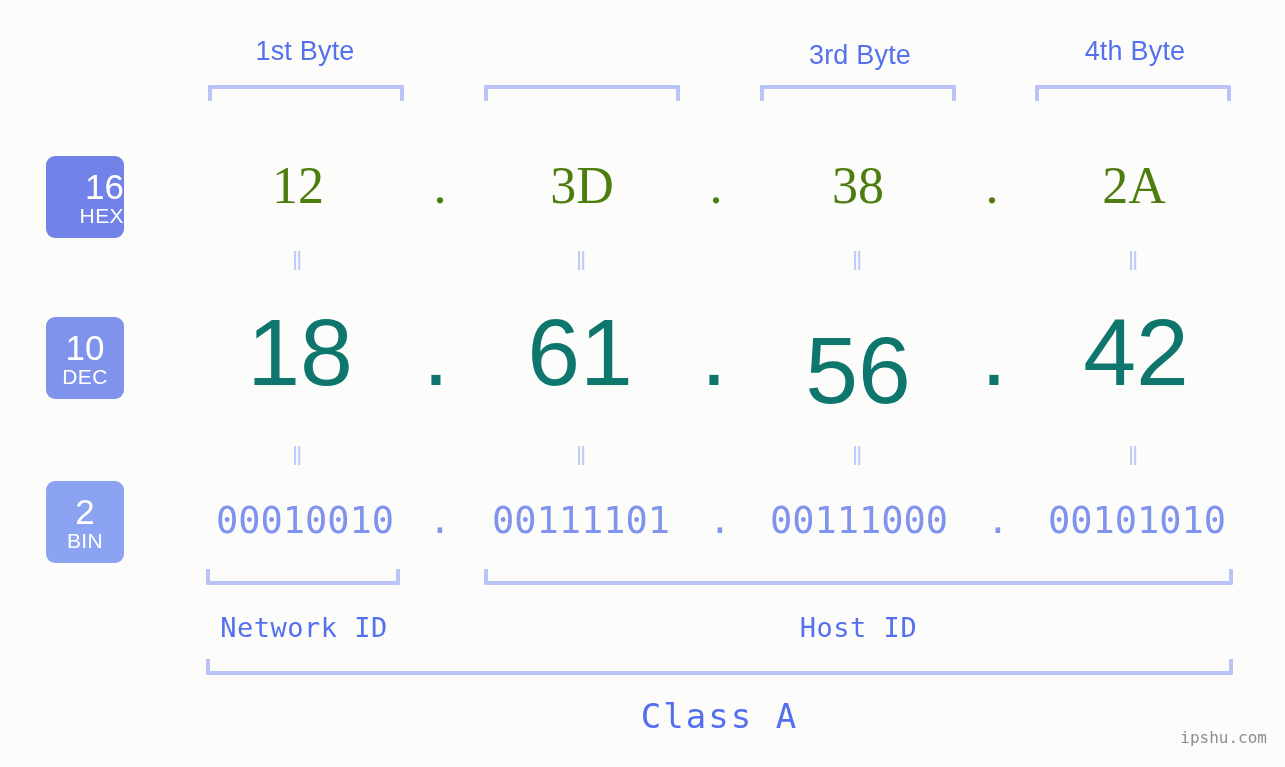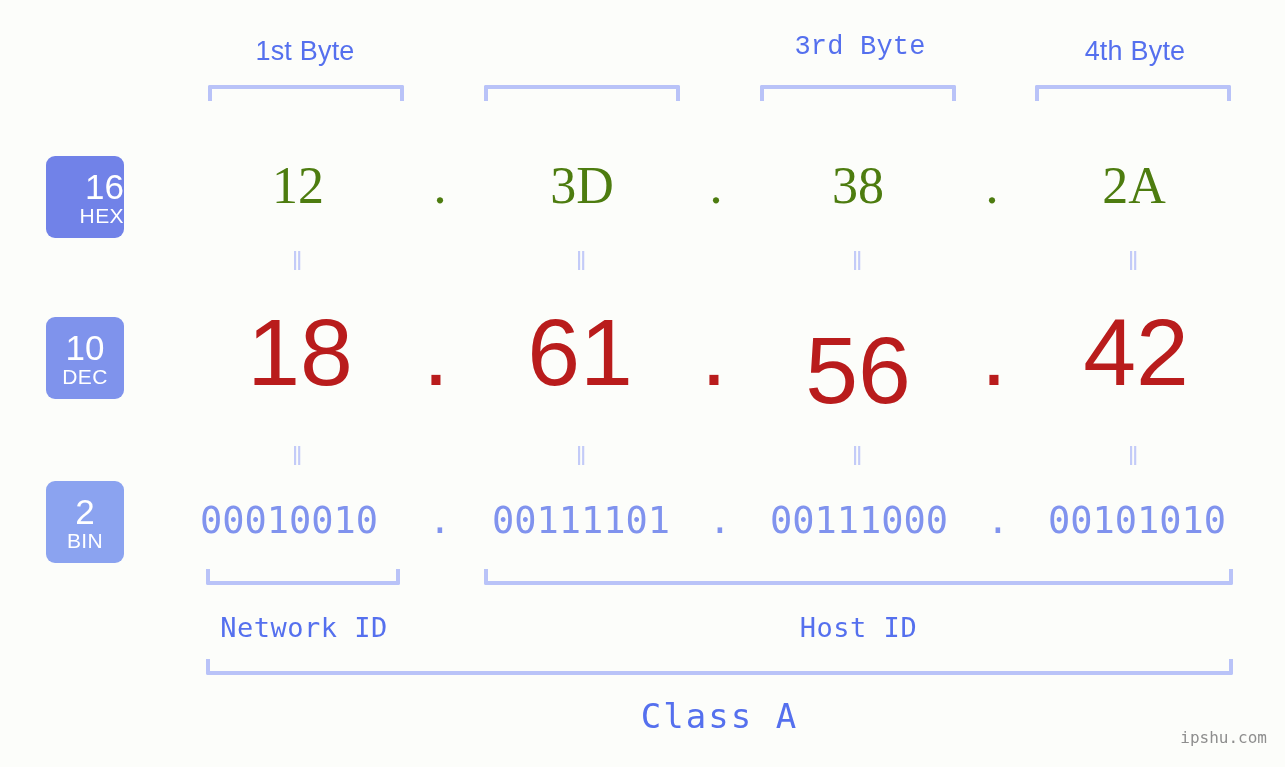--- a/index.html
+++ b/index.html
@@ -96,21 +96,21 @@
   }
 
   .hex-row .cell,
   .hex-row .dot {
     color: #4d7c0f;
     font-size: 52px;
     font-family: Liberation Serif, serif;
   }
   .dec-row .cell,
   .dec-row .dot {
-    color: #b91c1c;
+    color: #0f766e;
     font-size: 95px;
     font-family: "Liberation Sans", sans-serif;
   }
   .bin-row .cell,
   .bin-row .dot {
     color: #8093ee;
     font-size: 37px;
     font-family: "DejaVu Sans Mono", monospace;
     letter-spacing: 0px;
   }
@@ -156,21 +156,21 @@
     font-family: "DejaVu Sans Mono", monospace;
     letter-spacing: 0px;
   }
 </style>
 </head>
 <body>
 
 <div id="stage">
 
   <div class="byte-header" style="left:205px; top:36px; width:200px;">1st Byte</div>
-  <div class="byte-header" style="left:760px; top:32px; width:200px;font-family:Liberation Mono, monospace;">3rd Byte</div>
+  <div class="byte-header" style="left:760px; top:40px; width:200px;">3rd Byte</div>
   <div class="byte-header" style="left:1035px; top:36px; width:200px;">4th Byte</div>
 
   <div class="bracket down" style="left:208px; top:85px; width:196px; height:16px;"></div>
   <div class="bracket down" style="left:484px; top:85px; width:196px; height:16px;"></div>
   <div class="bracket down" style="left:760px; top:85px; width:196px; height:16px;"></div>
   <div class="bracket down" style="left:1035px; top:85px; width:196px; height:16px;"></div>
 
   <div class="badge" style="top:156px; background:#7182e8;align-items:flex-end;">
     <span class="num">16</span>
     <span class="lbl">HEX</span>
@@ -216,21 +216,21 @@
 
     <div class="cell" style="left:1036px; top:305px; width:200px;">42</div>
   </div>
 
   <div class="eq" style="left:200px; top:443px; width:196px;">‖</div>
   <div class="eq" style="left:484px; top:443px; width:196px;">‖</div>
   <div class="eq" style="left:760px; top:443px; width:196px;">‖</div>
   <div class="eq" style="left:1036px; top:443px; width:196px;">‖</div>
 
   <div class="bin-row">
-    <div class="cell" style="left:184px; top:502px; width:210px;">00010010</div>
+    <div class="cell" style="left:200px; top:502px; width:210px;">00010010</div>
     <div class="dot" style="left:396px; top:502px; width:88px;">.</div>
 
     <div class="cell" style="left:476px; top:502px; width:210px;">00111101</div>
     <div class="dot" style="left:676px; top:502px; width:88px;">.</div>
 
     <div class="cell" style="left:754px; top:502px; width:210px;">00111000</div>
     <div class="dot" style="left:954px; top:502px; width:88px;">.</div>
 
     <div class="cell" style="left:1032px; top:502px; width:210px;">00101010</div>
   </div>

